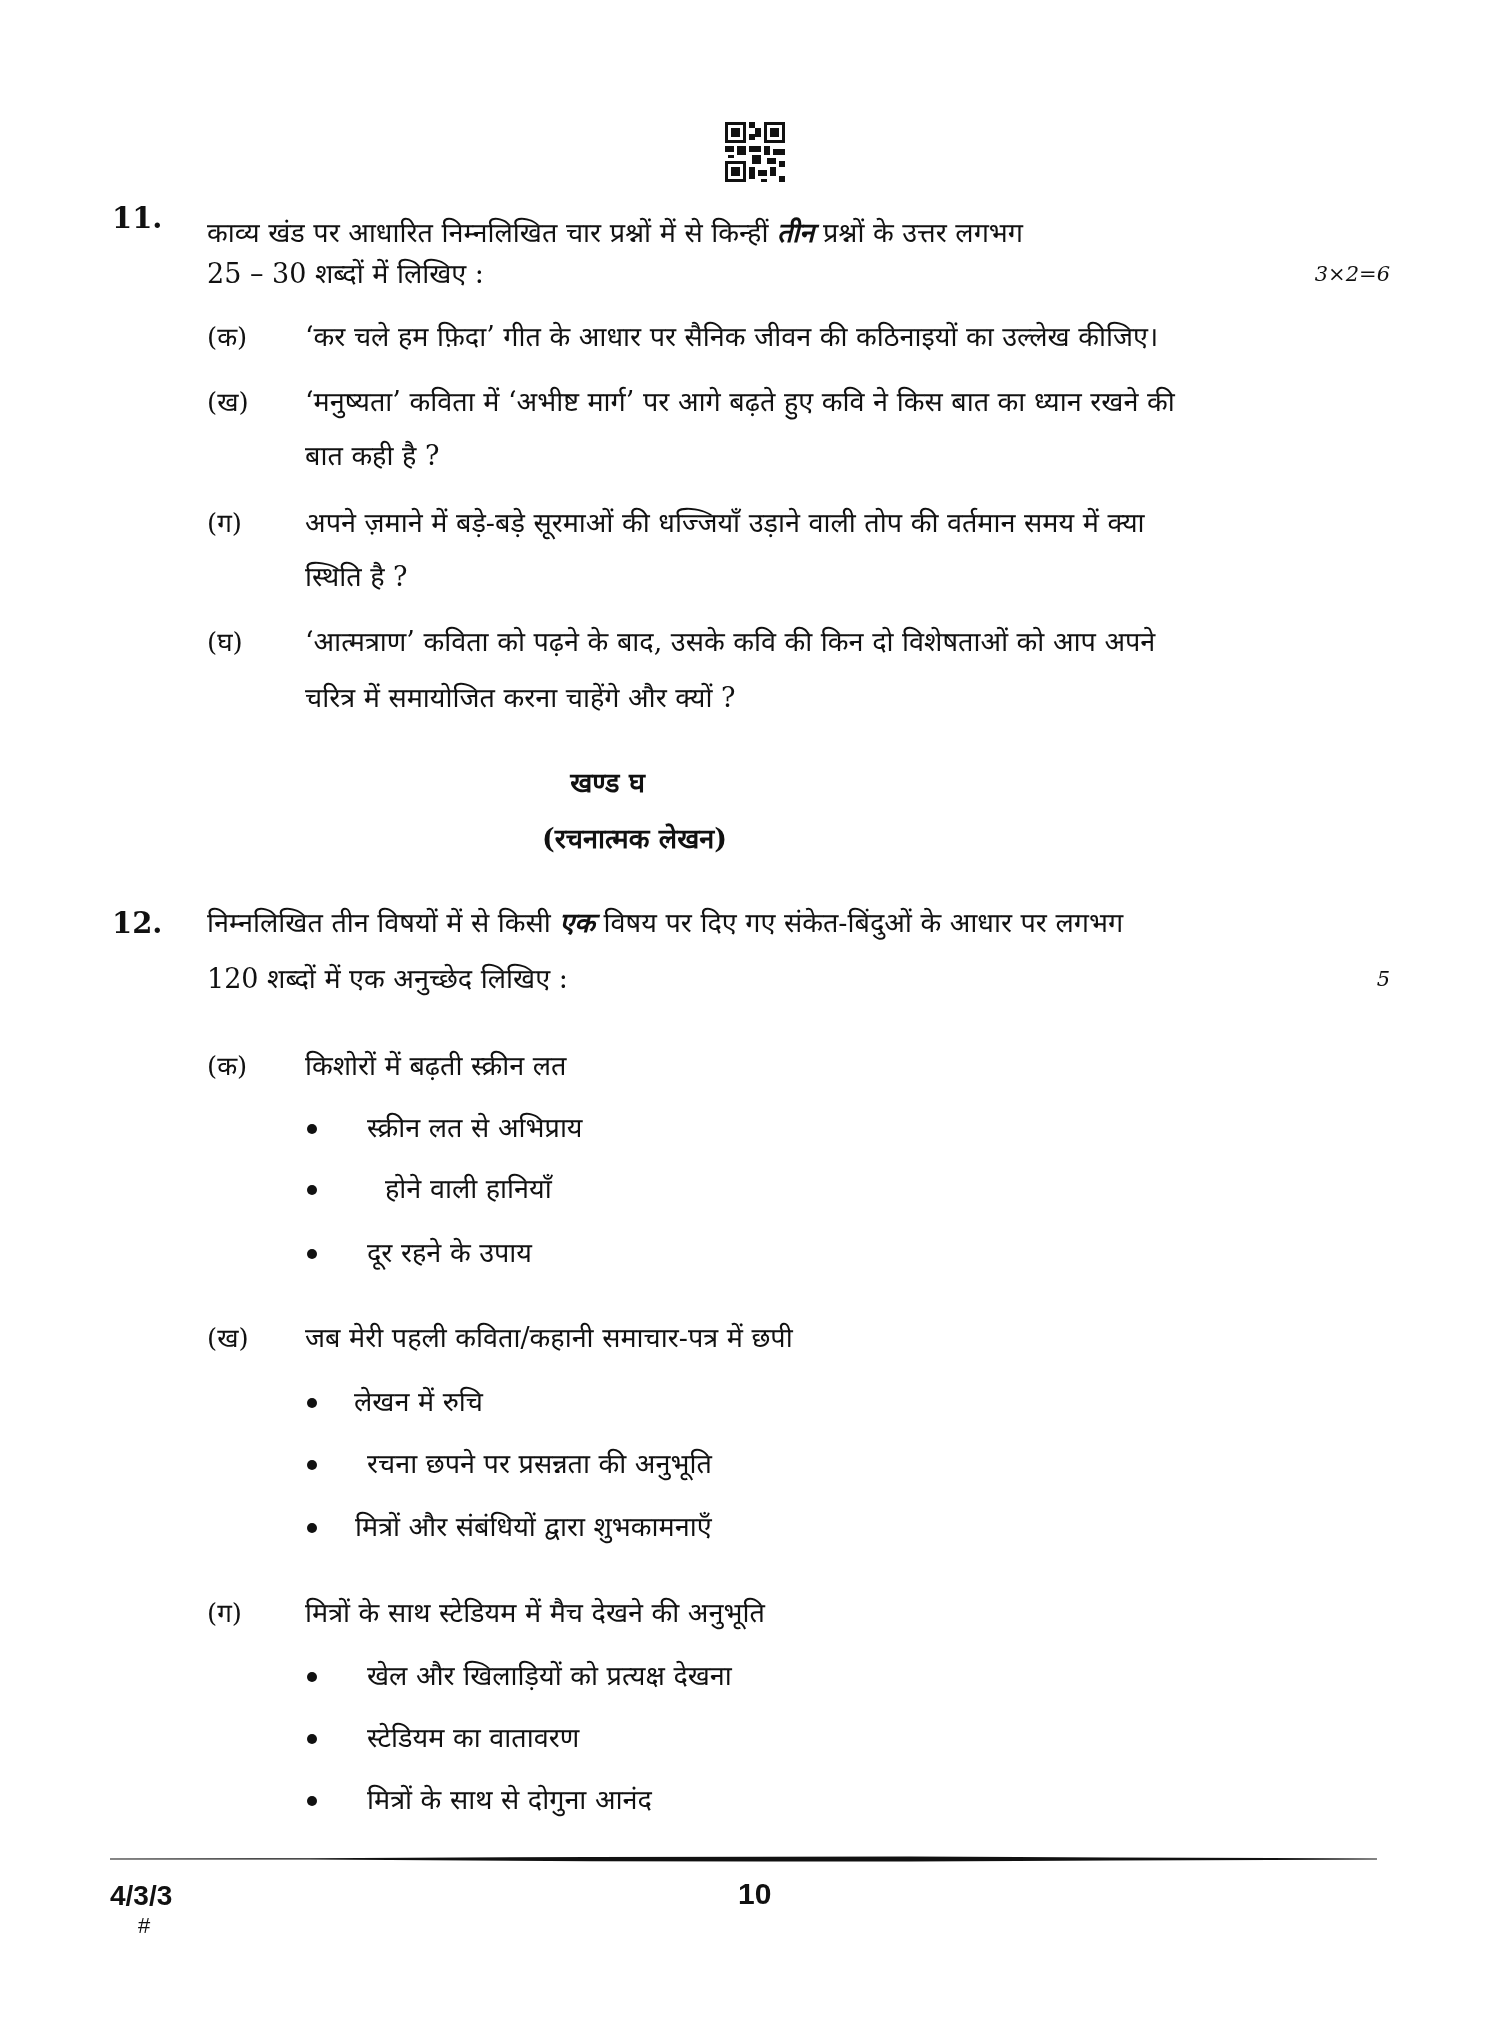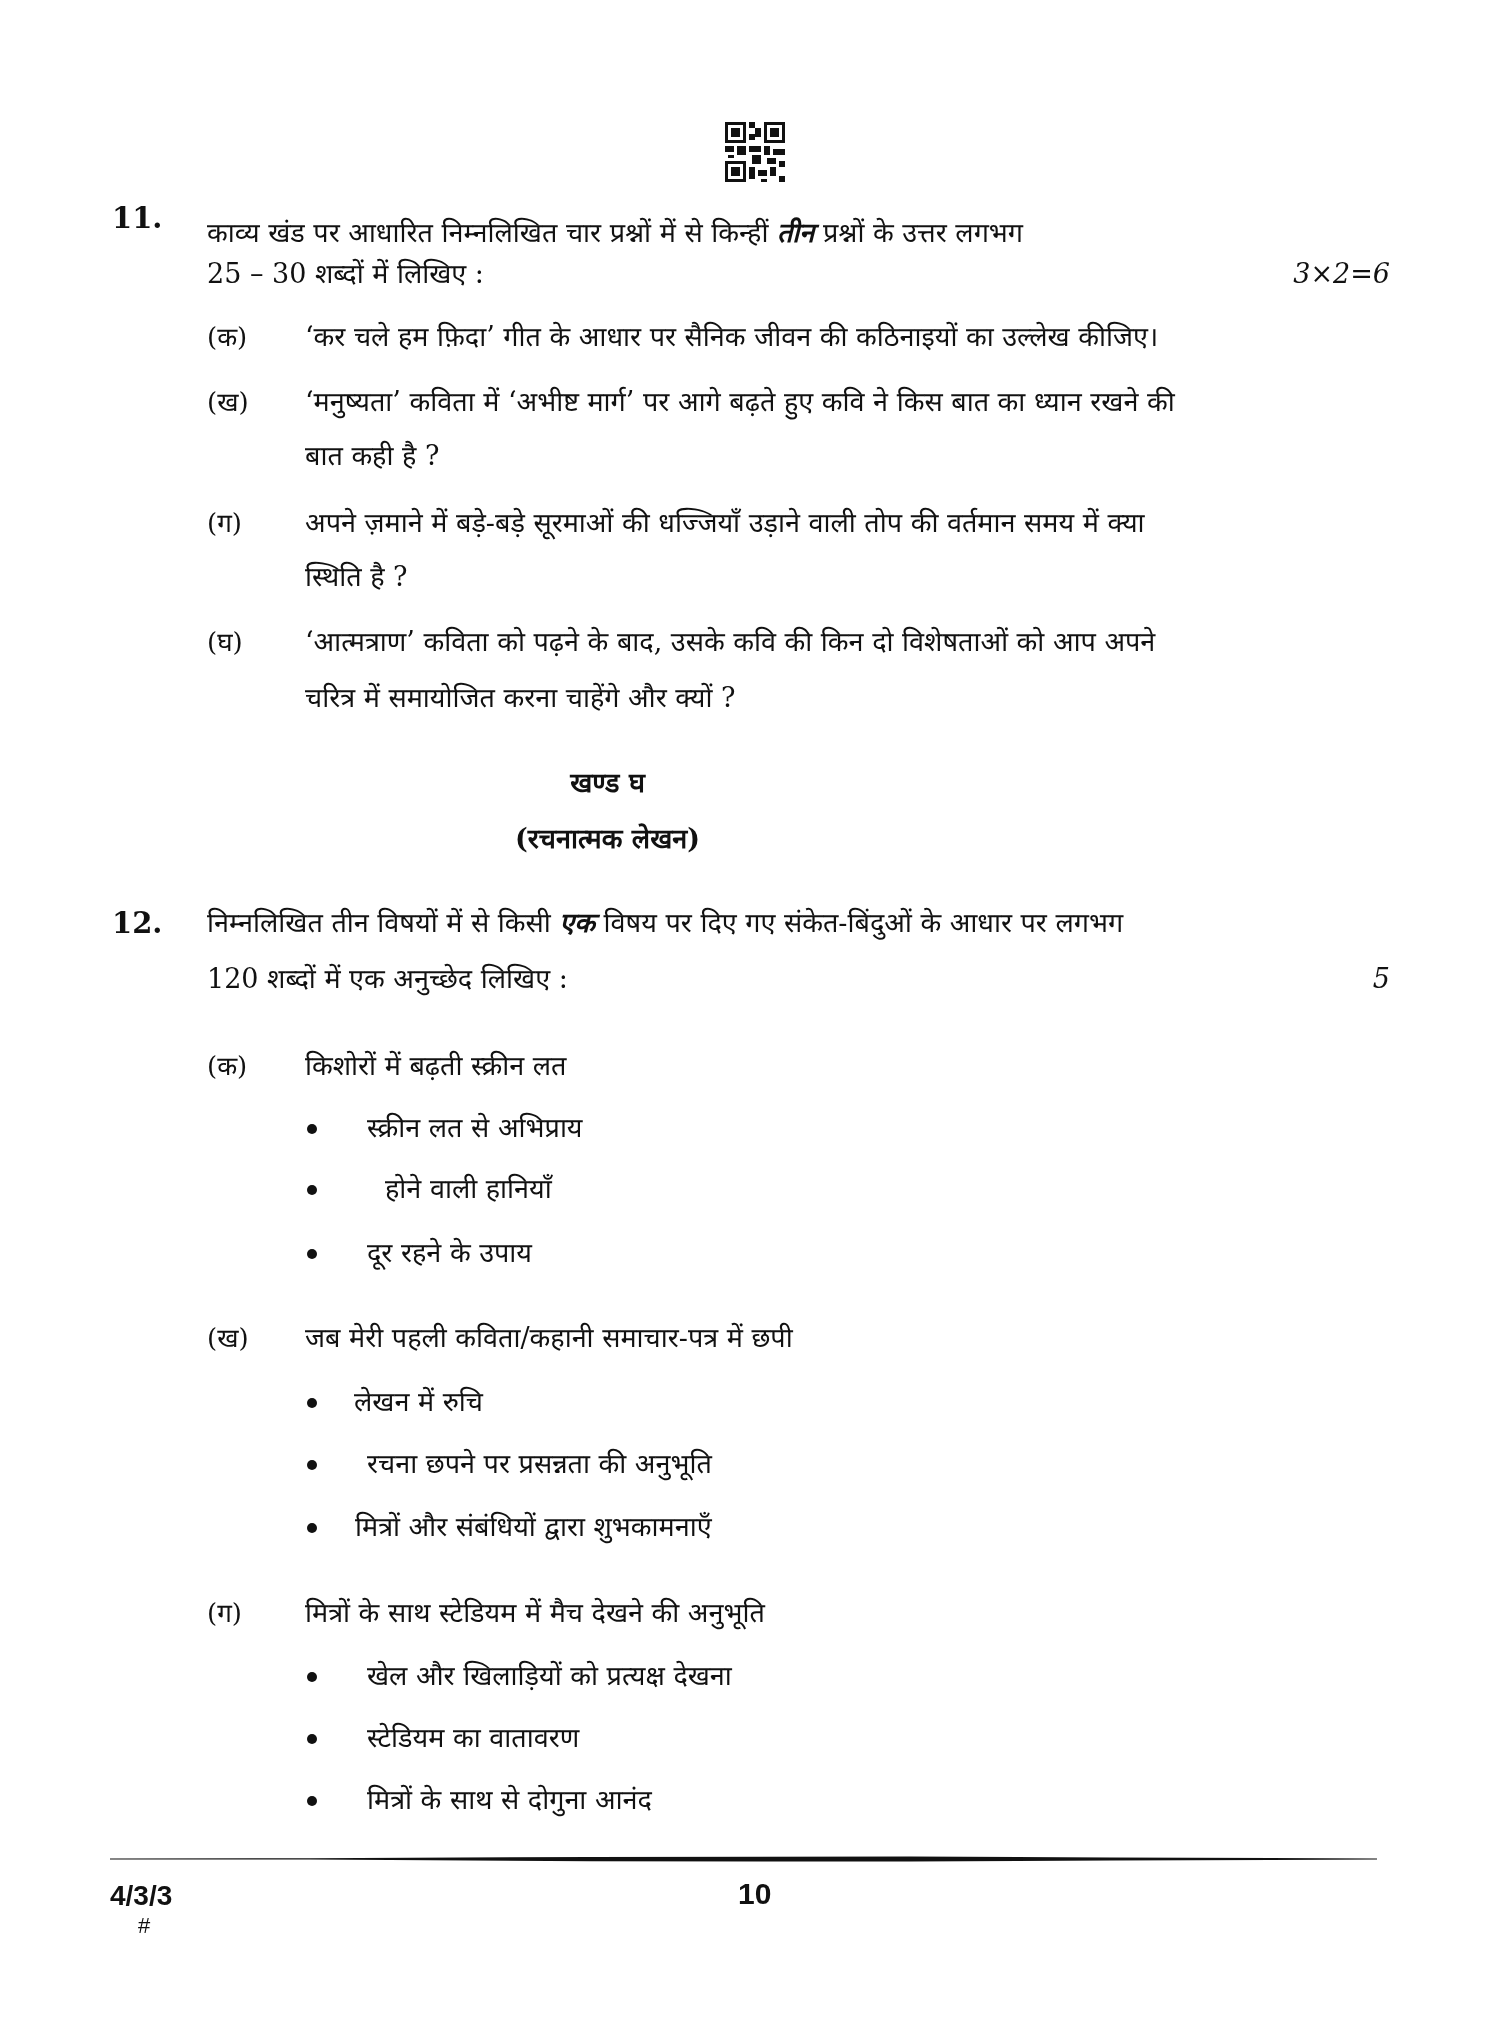--- a/index.html
+++ b/index.html
@@ -2,21 +2,21 @@
 <html><head>
 <meta charset="utf-8">
 <style>
   html, body { margin: 0; padding: 0; background: #ffffff; }
   body { width: 1505px; height: 2034px; position: relative; overflow: hidden;
          font-family: "DejaVu Serif", "Liberation Serif", serif; color: #111111; }
   .abs { position: absolute; white-space: nowrap; }
   .txt { font-size: 27px; line-height: 34px; }
   .qnum { font-size: 29px; font-weight: bold; line-height: 34px; }
   .label { font-size: 26px; line-height: 34px; }
-  .marks { font-size: 27px; font-style: italic; line-height: 34px; }
+  .marks { font-size: 21px; font-style: italic; line-height: 34px; }
   .heading { font-size: 27px; font-weight: bold; line-height: 34px; text-align: center; width: 1215px; left: 0; }
   .bullet { width: 10px; height: 10px; border-radius: 50%; background: #111; position: absolute; }
   .footer { font-family: "Liberation Sans", sans-serif; font-weight: bold; }
   .qr { position: absolute; left: 725px; top: 122px; width: 60px; height: 60px; }
   .rule { position: absolute; left: 110px; top: 1856px; width: 1267px; height: 6px; }
 </style>
 </head>
 <body>
 
 <svg class="qr" viewBox="0 0 20 20" shape-rendering="crispEdges">
@@ -65,21 +65,21 @@
 
 <div class="abs label" style="left:207px; top:506px;">(ग)</div>
 <div class="abs txt" style="left:305px; top:506px;">अपने ज़माने में बड़े-बड़े सूरमाओं की धज्जियाँ उड़ाने वाली तोप की वर्तमान समय में क्या</div>
 <div class="abs txt" style="left:305px; top:560px;">स्थिति है ?</div>
 
 <div class="abs label" style="left:207px; top:625px;">(घ)</div>
 <div class="abs txt" style="left:305px; top:625px;">‘आत्मत्राण’ कविता को पढ़ने के बाद, उसके कवि की किन दो विशेषताओं को आप अपने</div>
 <div class="abs txt" style="left:305px; top:681px;">चरित्र में समायोजित करना चाहेंगे और क्यों ?</div>
 
 <div class="abs heading" style="top:766px;">खण्ड घ</div>
-<div class="abs heading" style="top:822px;">(रचनात्मक लेखन)</div>
+<div class="abs heading" style="top:822px;padding-left:27px;">(रचनात्मक लेखन)</div>
 
 <div class="abs qnum" style="left:112px; top:906px;">12.</div>
 <div class="abs txt" style="left:207px; top:906px;">
   <span>निम्नलिखित तीन विषयों में से किसी </span><b><i>एक</i></b><span> विषय पर दिए गए संकेत-बिंदुओं के आधार पर लगभग</span>
 </div>
 <div class="abs txt" style="left:207px; top:962px;">120 शब्दों में एक अनुच्छेद लिखिए :</div>
 <div class="abs marks" style="right:115px; top:962px;">5</div>
 
 <div class="abs label" style="left:207px; top:1049px;">(क)</div>
 <div class="abs txt" style="left:305px; top:1049px;">किशोरों में बढ़ती स्क्रीन लत</div>

